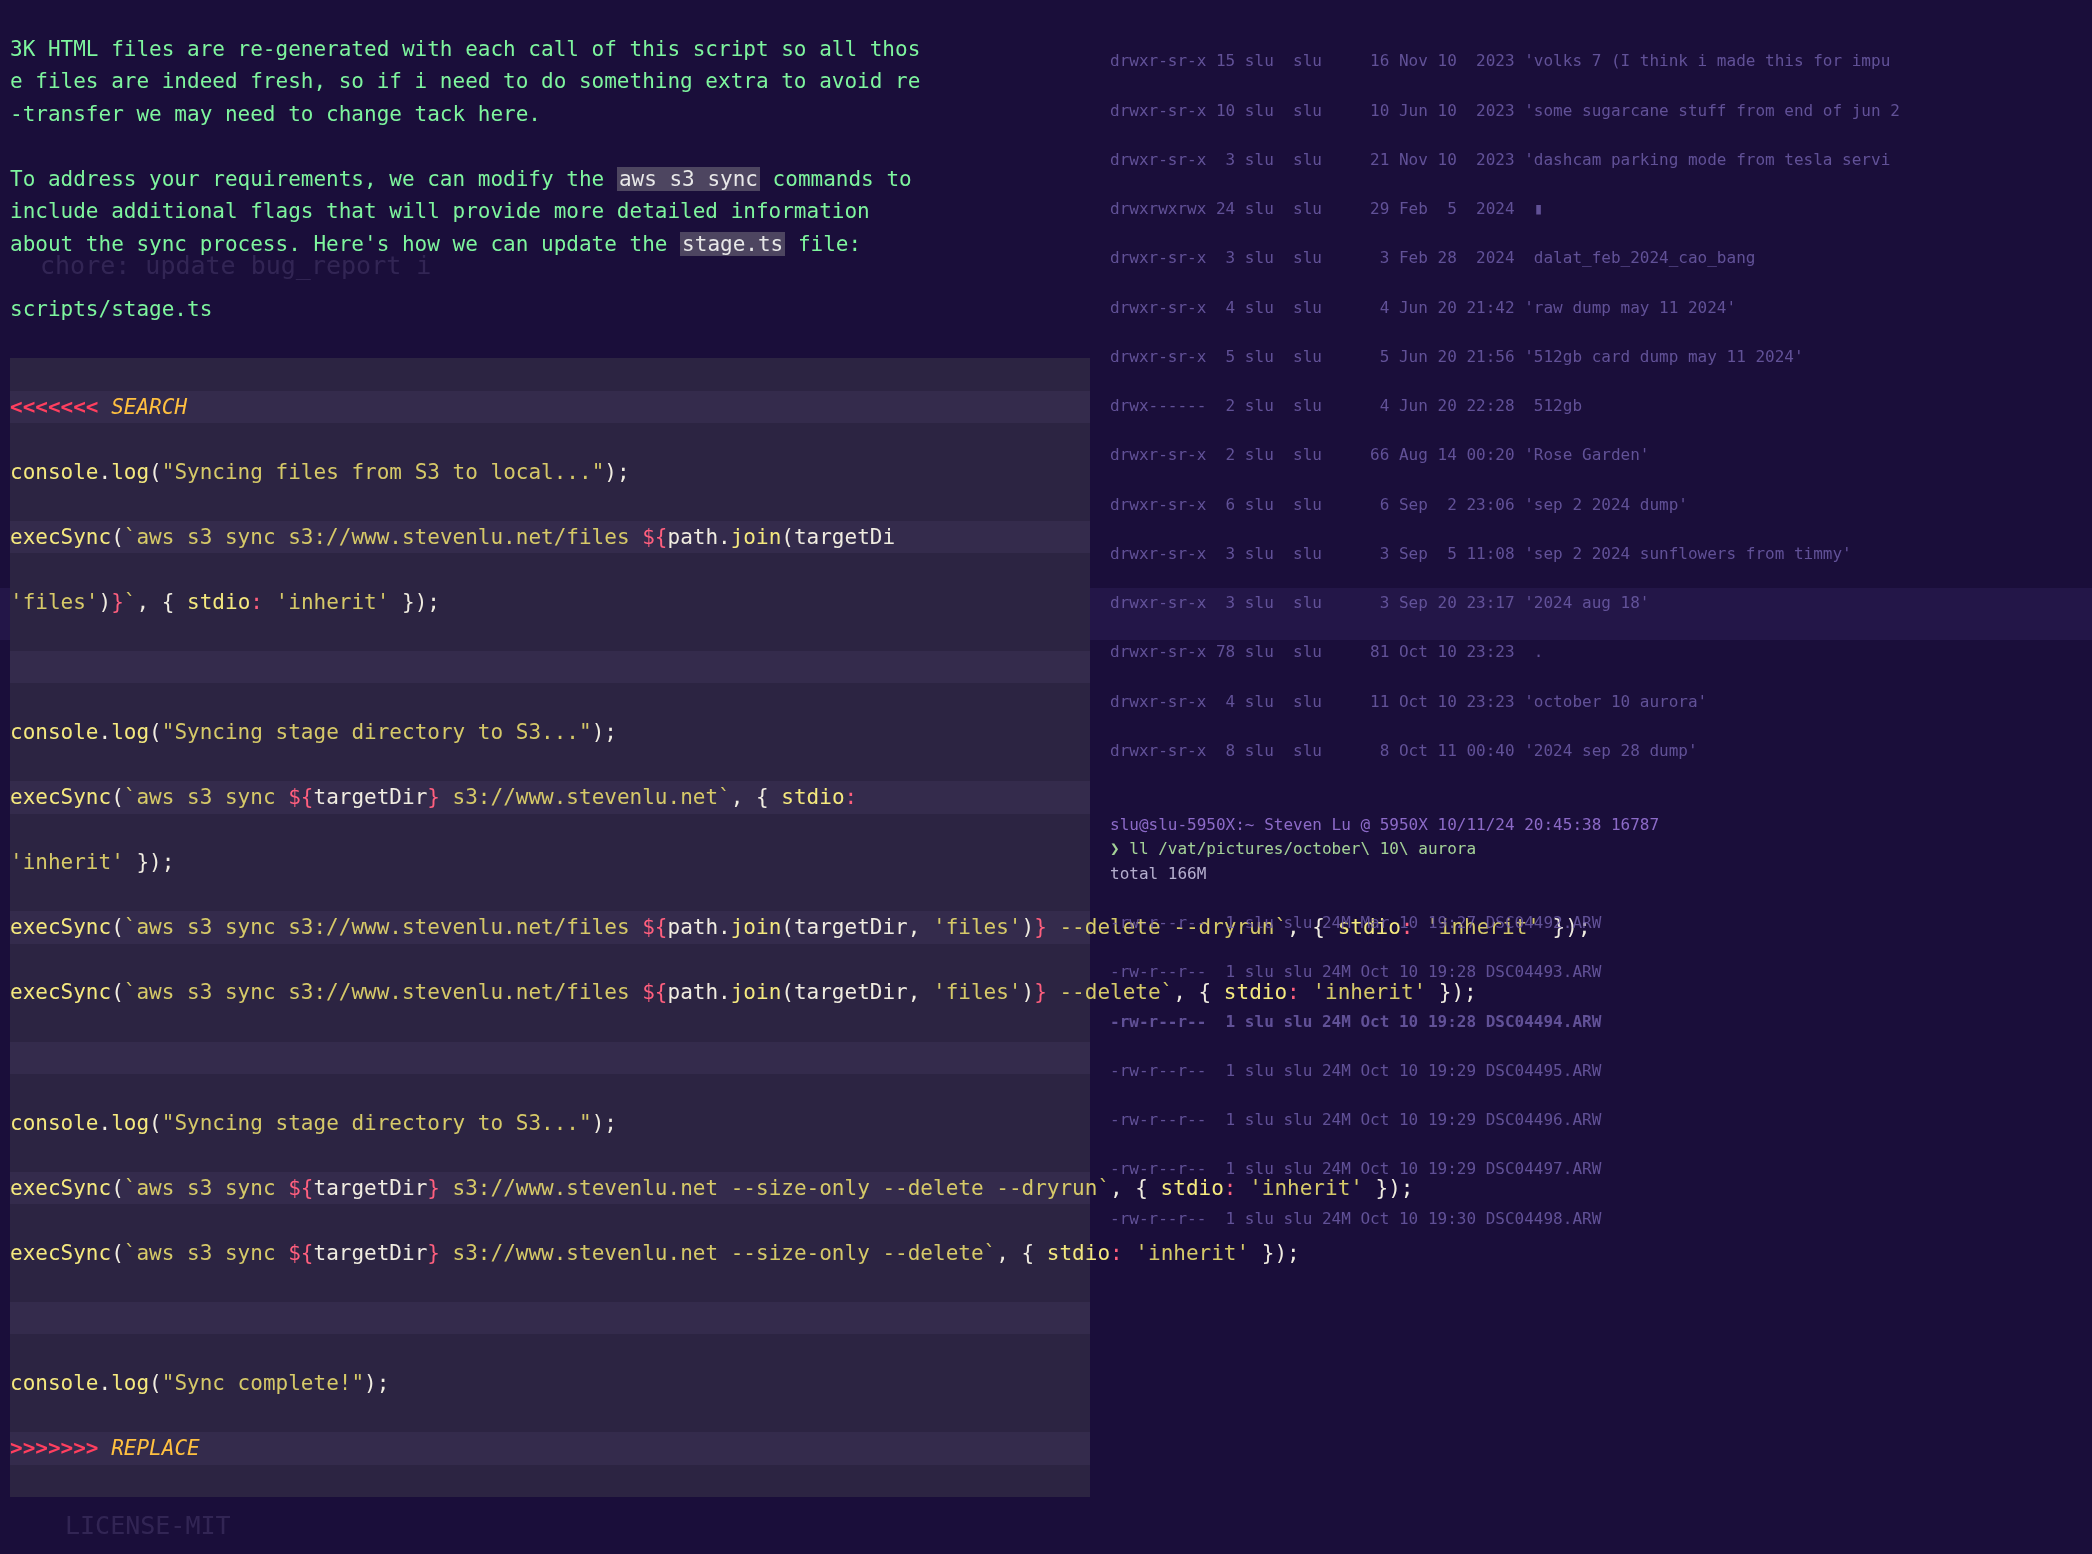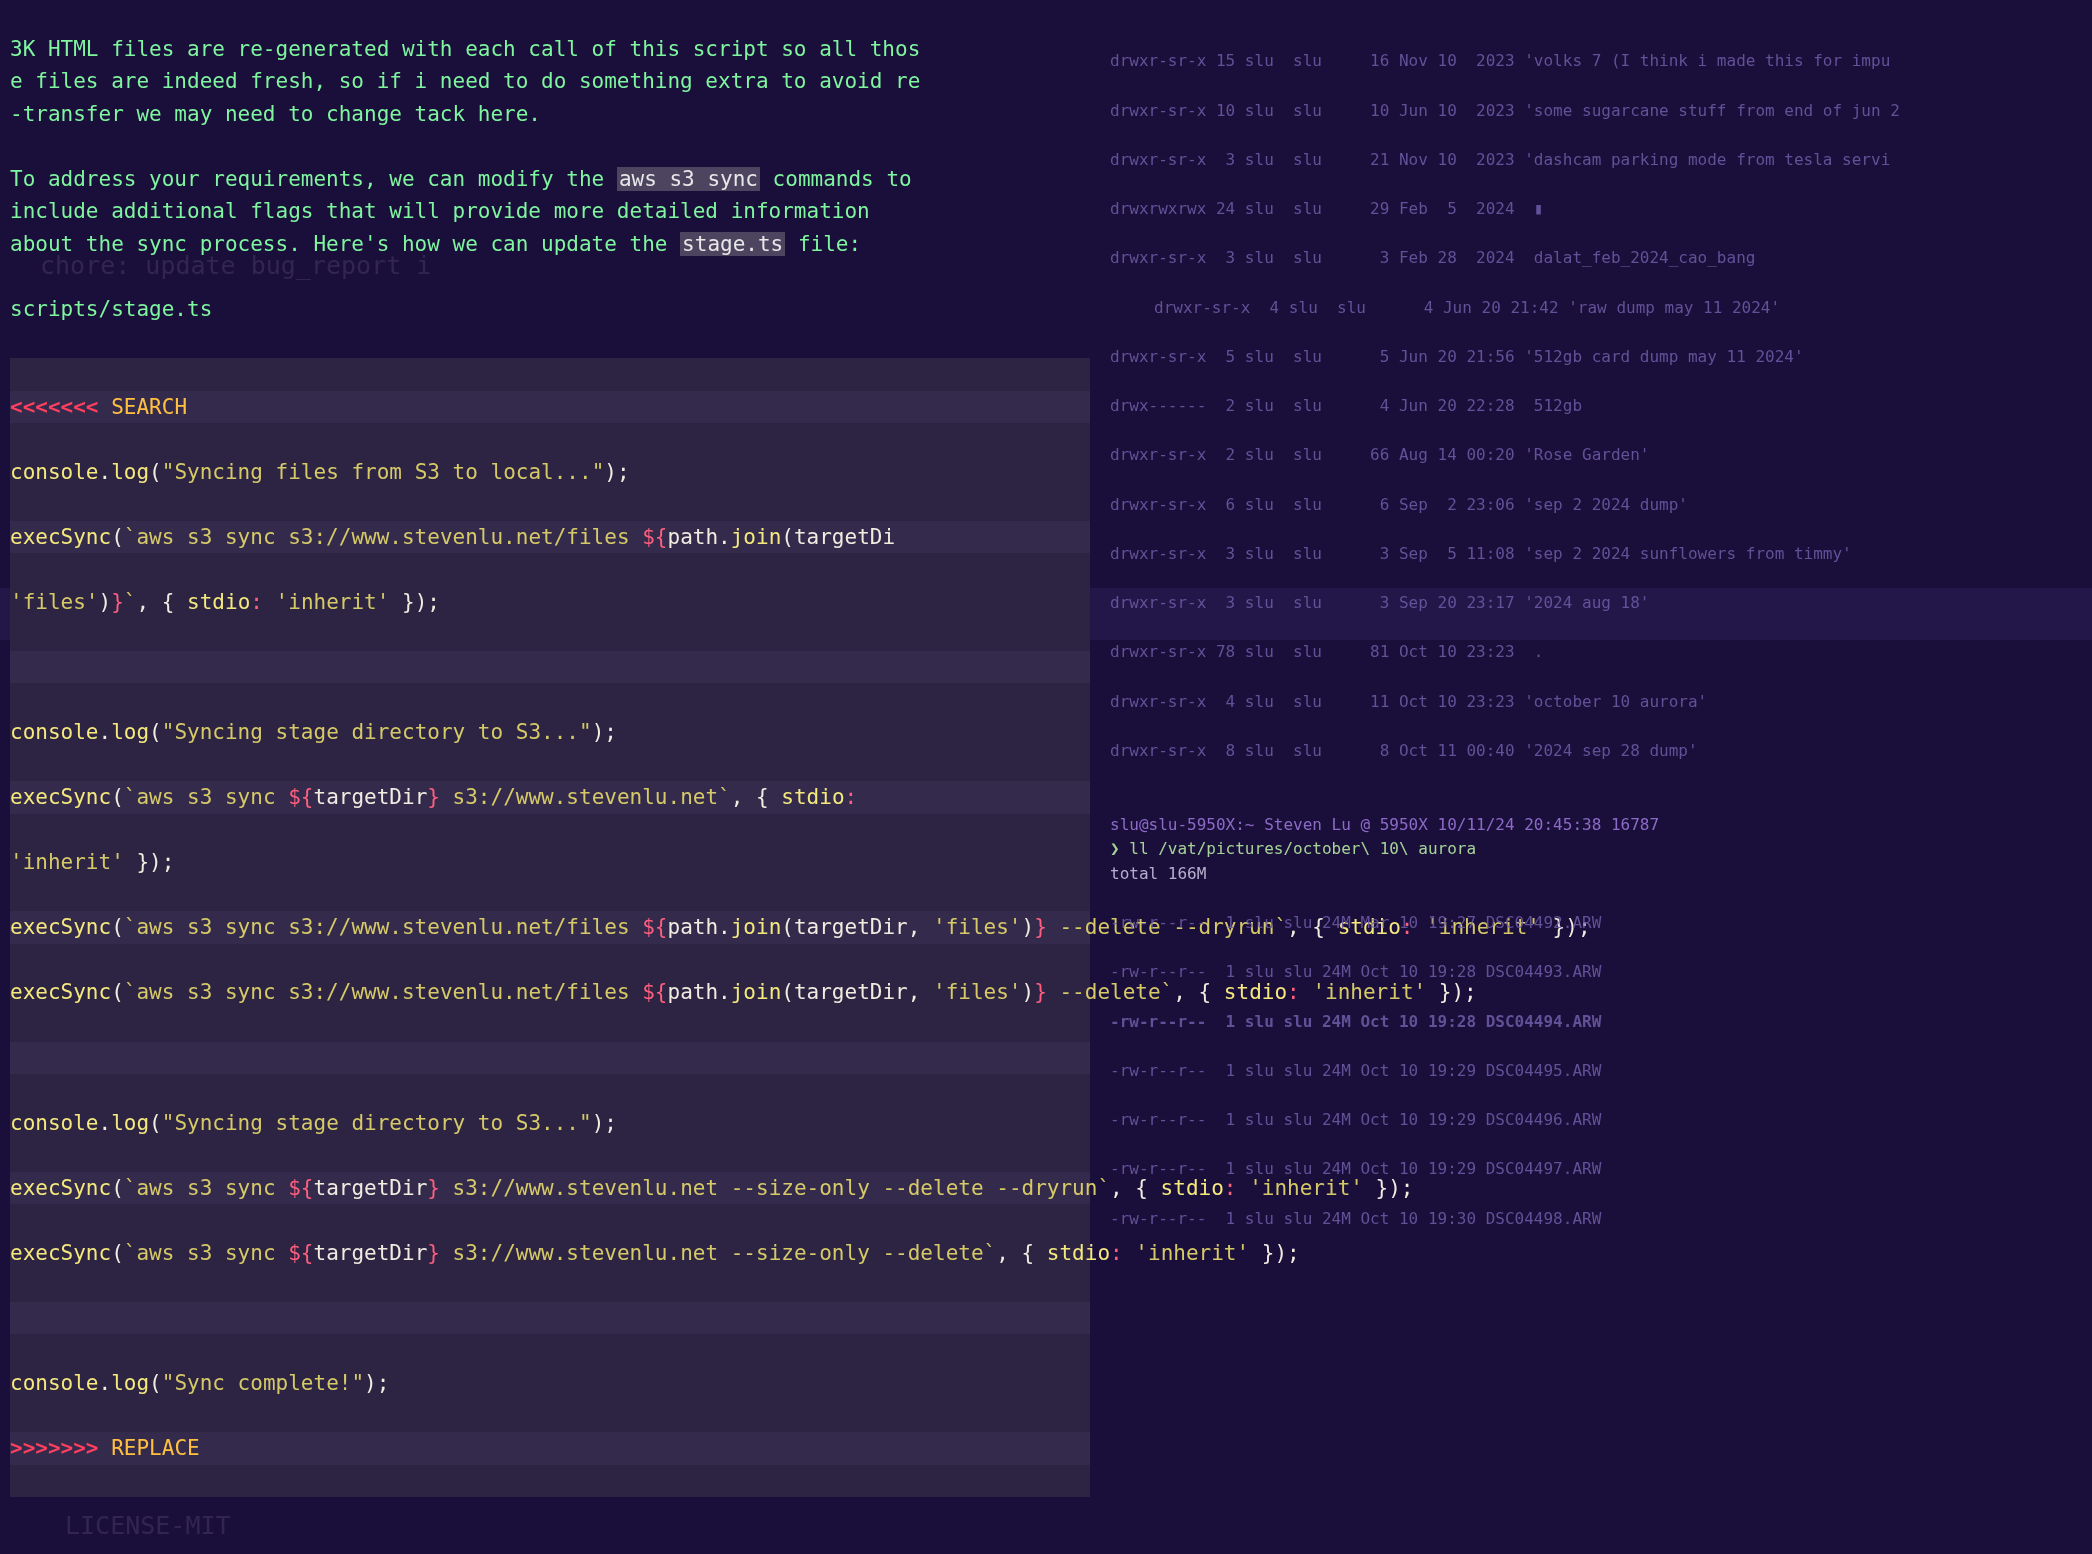--- a/index.html
+++ b/index.html
@@ -48,21 +48,21 @@
   .codeblock {
     background:#2c2442;
     display:block;
     padding:0;
   }
   .codeblock .ln { display:block; }
   .stripe { background:#342b4c; }
   .stripe2{ background:#2c2442; }
 
   
-  .marker { color:#ffc040; }
+  .marker { color:#ffc040;font-style:italic; }
 
   
   .band {
     position:absolute;
     left:0; right:0;
     background:#231648;
     z-index:-1;
   }
 </style>
 </head>
@@ -141,21 +141,21 @@
 </div>
 
 
 <div class="pane right">
 <div>
 <span style="display: block;">drwxr-sr-x 15 slu  slu     16 Nov 10  2023 'volks 7 (I think i made this for impu</span>
 <span style="display: block;">drwxr-sr-x 10 slu  slu     10 Jun 10  2023 'some sugarcane stuff from end of jun 2</span>
 <span style="display: block;">drwxr-sr-x  3 slu  slu     21 Nov 10  2023 'dashcam parking mode from tesla servi</span>
 <span style="display: block;">drwxrwxrwx 24 slu  slu     29 Feb  5  2024  ▮</span>
 <span style="display: block;">drwxr-sr-x  3 slu  slu      3 Feb 28  2024  dalat_feb_2024_cao_bang</span>
-<span style="display: block; margin-left: 44px;">drwxr-sr-x  4 slu  slu      4 Jun 20 21:42 'raw dump may 11 2024'</span>
+<span style="display: block;">drwxr-sr-x  4 slu  slu      4 Jun 20 21:42 'raw dump may 11 2024'</span>
 <span style="display: block;">drwxr-sr-x  5 slu  slu      5 Jun 20 21:56 '512gb card dump may 11 2024'</span>
 <span style="display: block;">drwx------  2 slu  slu      4 Jun 20 22:28  512gb</span>
 <span style="display: block;">drwxr-sr-x  2 slu  slu     66 Aug 14 00:20 'Rose Garden'</span>
 <span style="display: block;">drwxr-sr-x  6 slu  slu      6 Sep  2 23:06 'sep 2 2024 dump'</span>
 <span style="display: block;">drwxr-sr-x  3 slu  slu      3 Sep  5 11:08 'sep 2 2024 sunflowers from timmy'</span>
 <span style="display: block;">drwxr-sr-x  3 slu  slu      3 Sep 20 23:17 '2024 aug 18'</span>
 <span style="display: block;">drwxr-sr-x 78 slu  slu     81 Oct 10 23:23  .</span>
 <span style="display: block;">drwxr-sr-x  4 slu  slu     11 Oct 10 23:23 'october 10 aurora'</span>
 <span style="display: block;">drwxr-sr-x  8 slu  slu      8 Oct 11 00:40 '2024 sep 28 dump'</span>
 </div>

